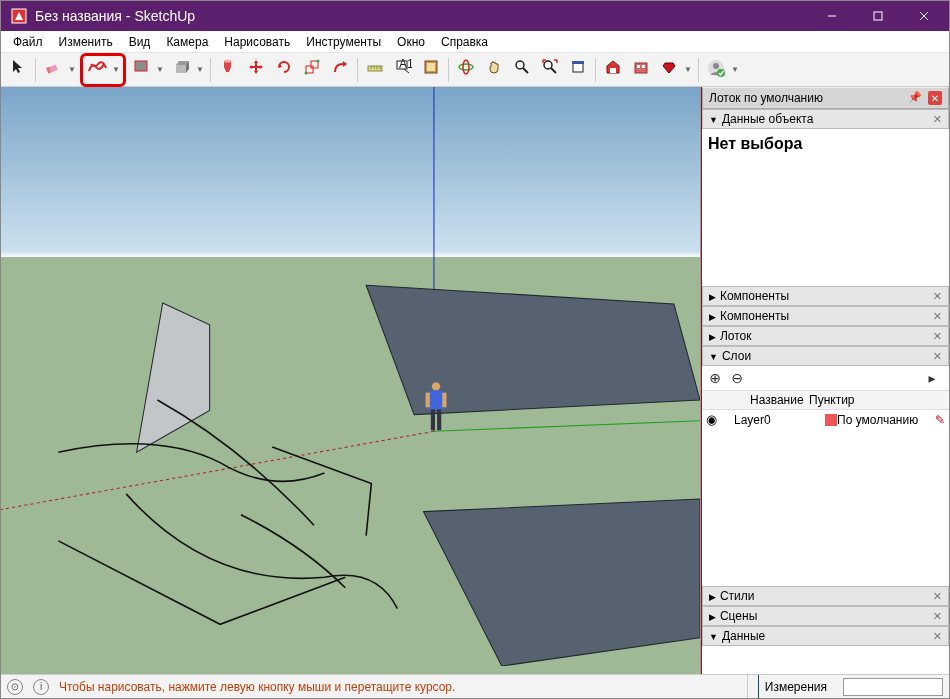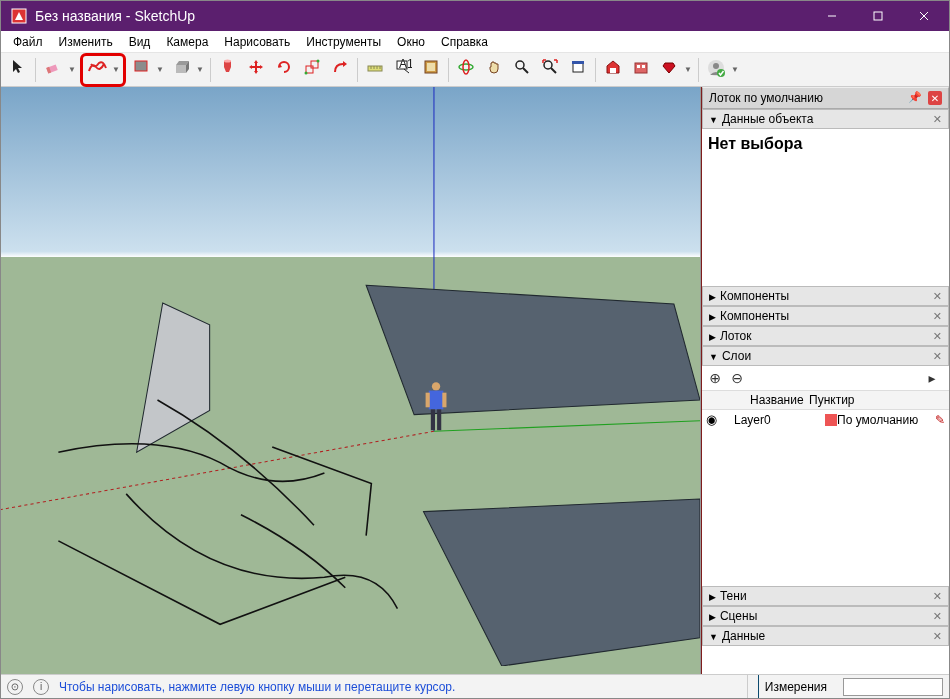--- a/index.html
+++ b/index.html
@@ -40,21 +40,21 @@
 .layers-hdr .c3{width:120px}
 .layer-row{display:flex;align-items:center;padding:2px 4px;font-size:11px}
 .layer-row .c1{width:28px}
 .layer-row .c2{flex:1}
 .layer-row .c3{width:120px;display:flex;align-items:center;}
 .swatch{width:12px;height:12px;background:#e55;display:inline-block}
 .eye{font-size:13px}
 .pencil{color:#b00;font-size:12px;margin-left:auto}
 .statusbar{height:24px;background:#f3f3f3;border-top:1px solid #ccc;display:flex;align-items:center;padding:0 6px;gap:10px;font-size:11px}
 .statusbar .circ{width:16px;height:16px;border:1px solid #888;border-radius:50%;display:flex;align-items:center;justify-content:center;font-size:10px;color:#555}
-.statusbar .msg{flex:1;color:#1d4ed8}
+.statusbar .msg{flex:1;color:#c2410c}
 .statusbar .meas-label{padding:0 6px;border-left:1px solid #0c4a6e;height:100%;display:flex;align-items:center}
 .statusbar .meas-box{width:100px;height:18px;background:#fff;border:1px solid #999}
 svg.axislines{position:absolute;inset:0}
 </style>
 </head>
 <body>
 
 <div class="titlebar">
   <div class="logo">
     <svg width="18" height="18" viewBox="0 0 18 18">
@@ -347,21 +347,21 @@
             <span class="swatch"></span>
             <span>По умолчанию</span>
             <span class="pencil">✎</span>
           </div>
       </div>
     </div>
 
     <div class="panel-body flex"></div>
 
     <div class="panel-hdr">
-        <span><span class="arrow">▶</span><span>Тени</span></span>
+        <span><span class="arrow">▶</span><span>Стили</span></span>
         <span class="xbtn">✕</span>
       </div>
     <div class="panel-hdr">
         <span><span class="arrow">▶</span><span>Сцены</span></span>
         <span class="xbtn">✕</span>
       </div>
     <div class="panel-hdr">
         <span><span class="arrow">▼</span><span>Данные</span></span>
         <span class="xbtn">✕</span>
       </div>

